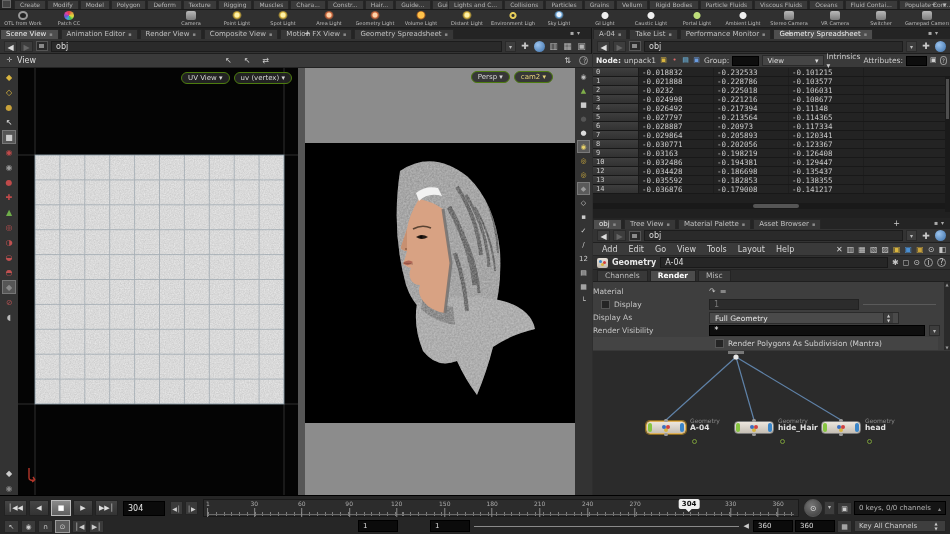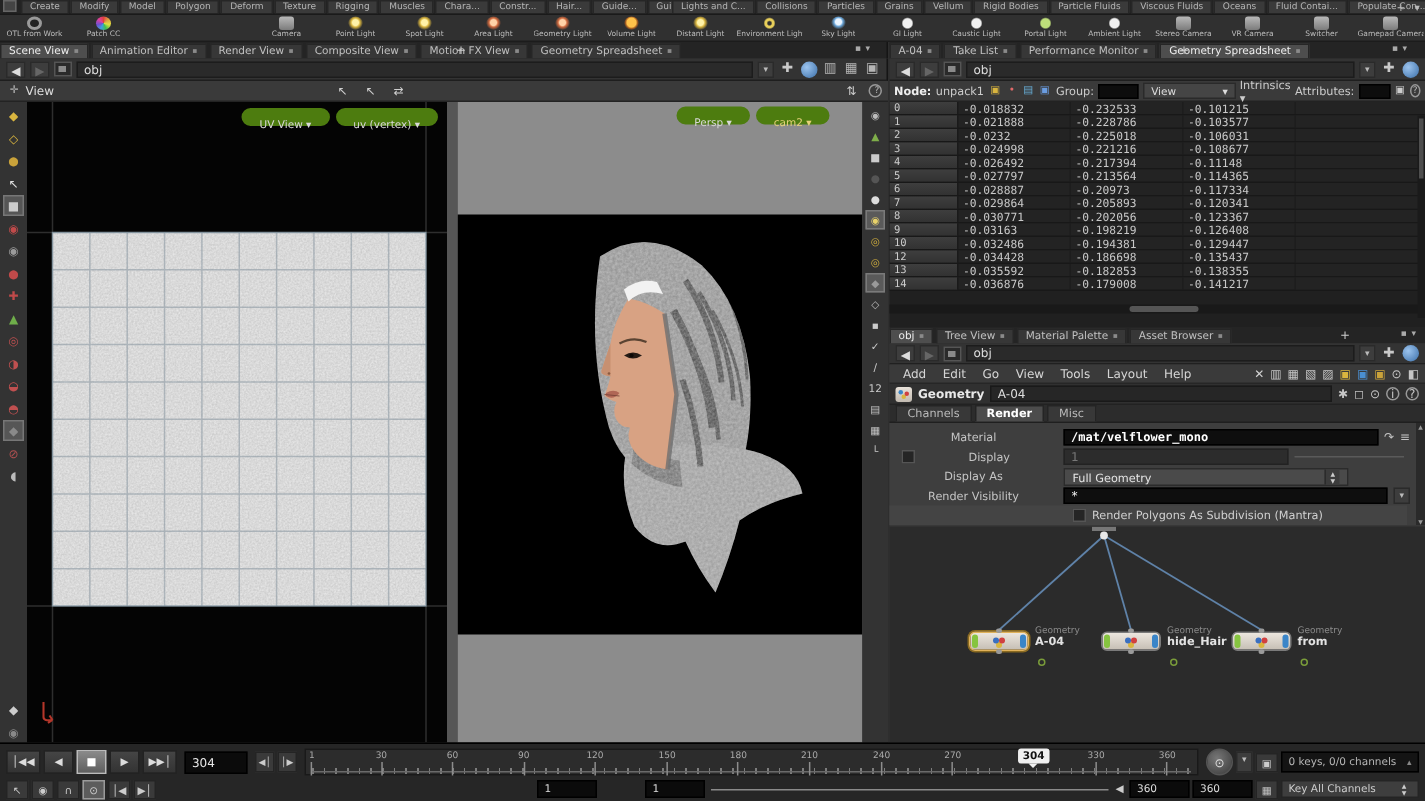--- a/index.html
+++ b/index.html
@@ -64,21 +64,21 @@
 .tc-ic.sel{background:#565656;border-color:#777}
 .tc-ic.gap{margin-top:auto}
 .uv-vp{position:absolute;left:18px;top:14px;width:280px;height:427px;background:#040404;overflow:hidden}
 .vdivider{position:absolute;left:298px;top:14px;width:7px;height:427px;background:#565656}
 .persp-vp{position:absolute;left:305px;top:14px;width:270px;height:427px;background:#8c8c8c;overflow:hidden}
 .cam-frame{position:absolute;left:0;top:75px;width:270px;height:280px;background:#000}
 .toolcol-r{position:absolute;left:575px;top:14px;width:17px;height:427px;background:#333;display:flex;flex-direction:column;align-items:center;padding-top:2px;gap:1px}
 .tcr-ic{width:13px;height:13px;display:flex;align-items:center;justify-content:center;font-size:7px;border:1px solid rgba(0,0,0,0)}
 .tcr-ic.sel{background:#5a5a5a;border-color:#7a7a7a}
 .pills{position:absolute;display:flex;gap:4px}
-.pill{background:rgba(40,40,40,.85);border:6px solid #4d7c0f;border-radius:7px;padding:0 6px;font-size:7px;height:12px;line-height:11px;color:#d8d8d8;white-space:nowrap}
+.pill{background:rgba(40,40,40,.85);border:1px solid #4d7c0f;border-radius:7px;padding:0 6px;font-size:7px;height:12px;line-height:11px;color:#d8d8d8;white-space:nowrap}
 .pill.cam{color:#e6d27a}
 
 .main-right{position:absolute;left:593px;top:54px;width:357px;height:441px;background:#2e2e2e}
 .ss{position:absolute;left:0;top:0;width:357px;height:164px;background:#202020}
 .ss-head{height:14px;background:#3a3a3a;border-bottom:1px solid #222;display:flex;align-items:center;gap:3px;padding:0 3px}
 .ss-head .lbl{font-size:7.5px;color:#eee;font-weight:bold}
 .ss-head .val{font-size:7.5px;color:#ccc}
 .mini-ic{width:9px;height:9px;font-size:7px;line-height:9px;text-align:center}
 .blkfield{height:10px;background:#0d0d0d;border:1px solid #000;color:#ddd;font-size:7px;padding:0 2px}
 .ddsel{height:11px;background:#454545;border:1px solid #2a2a2a;color:#ddd;font-size:7px;line-height:10px;padding:0 4px;display:flex;align-items:center;gap:4px}
@@ -107,21 +107,21 @@
 .node-ic{width:11px;height:10px;border-radius:2px;background:linear-gradient(#e8e2da,#c2bab0);position:relative}
 .node-ic:after{content:"";position:absolute;left:2px;top:2px;width:3px;height:3px;border-radius:50%;background:#3a85c8;box-shadow:4px 1px 0 #d04040,2px 3px 0 #d9b53f}
 .par-head .ptype{font-size:8px;font-weight:bold;color:#e8e8e8}
 .par-head .pname{flex:1;height:11px;background:#262626;border:1px solid #191919;color:#ddd;font-size:8px;padding:0 4px;line-height:10px}
 .ph-ics{display:flex;gap:4px;align-items:center}
 .par-tabs{height:12px;background:#2c2c2c;display:flex;align-items:flex-end;padding-left:4px;border-bottom:1px solid #1f1f1f}
 .partab{font-size:7.5px;height:11px;line-height:10px;padding:0 7px;background:#383838;border:1px solid #242424;border-bottom:none;color:#bbb;margin-right:2px}
 .partab.sel{background:#4c4c4c;color:#fff;font-weight:bold}
 .params{height:68px;background:#3e3e3e;position:relative;padding-top:3px}
 .prow{display:flex;align-items:center;height:13px;gap:4px;padding-right:10px}
-.plab{width:112px;text-align:center;font-size:7.5px;color:#c5c5c5;flex:0 0 auto}
+.plab{width:112px;text-align:left;font-size:7.5px;color:#c5c5c5;flex:0 0 auto}
 .pfield{flex:1;height:11px;background:#0e0e0e;border:1px solid #000;color:#fff;font-size:8px;line-height:10px;padding:0 4px;font-family:"DejaVu Sans Mono","Liberation Mono",monospace;font-weight:bold}
 .cbx{width:9px;height:9px;background:#252525;border:1px solid #555;flex:0 0 auto}
 .dimfield{width:150px;height:11px;background:#2c2c2c;border:1px solid #222;color:#777;font-size:8px;line-height:10px;padding:0 4px}
 .groove{flex:1;height:1px;background:#5a5a5a;margin-right:4px}
 .ddwide{width:190px;height:12px;background:#4a4a4a;border:1px solid #2b2b2b;color:#e5e5e5;font-size:7.5px;line-height:11px;padding:0 5px;display:flex}
 .spin{margin-left:auto;width:10px;background:#3c3c3c;border-left:1px solid #2b2b2b;font-size:4px;line-height:5px;text-align:center;color:#ccc}
 .vscr{position:absolute;right:0;top:0;width:6px;height:68px;background:#2a2a2a;display:flex;flex-direction:column;justify-content:space-between;align-items:center;font-size:4px;color:#999}
 .network{position:absolute;left:0;top:133px;width:357px;height:144px;background:#2b2b2b;overflow:hidden}
 .gnode{position:absolute;width:40px;height:13px;border-radius:4px;background:linear-gradient(#ece6de,#c6bfb5);border:1px solid #7a7a7a;display:flex;align-items:center;justify-content:center}
 .gnode.sel{border-color:#e0b25a;box-shadow:0 0 0 1px #8a6a20}
@@ -759,21 +759,20 @@
       <div class="par-tabs">
 
       <span class="partab">Channels</span>
           <span class="partab sel">Render</span>
           <span class="partab">Misc</span>
         </div>
 
       <div class="params">
         <div class="prow">
           <span class="plab">Material</span>
-          <span class="pfield">/mat/velflower_mono</span>
           <span class="mic">↷</span>
           <span class="mic">≡</span>
         </div>
         <div class="prow">
           <span class="cbx" style="margin-left:8px"></span>
           <span class="plab" style="width:91px">Display</span>
           <span class="dimfield">1</span>
           <span class="groove"></span>
         </div>
         <div class="prow">
@@ -834,21 +833,21 @@
         <span class="dring" style="left:187px;top:88px"></span>
 
         <div class="gnode" style="left:228px;top:70px">
           <span class="fl flL"></span>
           <span class="gic"></span>
           <span class="fl flR"></span>
           <span class="indot"></span>
           <span class="outdot"></span>
         </div>
         <div class="glab" style="left:272px;top:66px">
-          <span>Geometry</span><span class="nm">from</span>
+          <span>Geometry</span><span class="nm">head</span>
         </div>
         <span class="dring" style="left:274px;top:88px"></span>
       </div>
     </div>
   </div>
 
   <div class="playbar">
     <div class="pb-rowA">
       <span style="display:flex;gap:2px">
 

